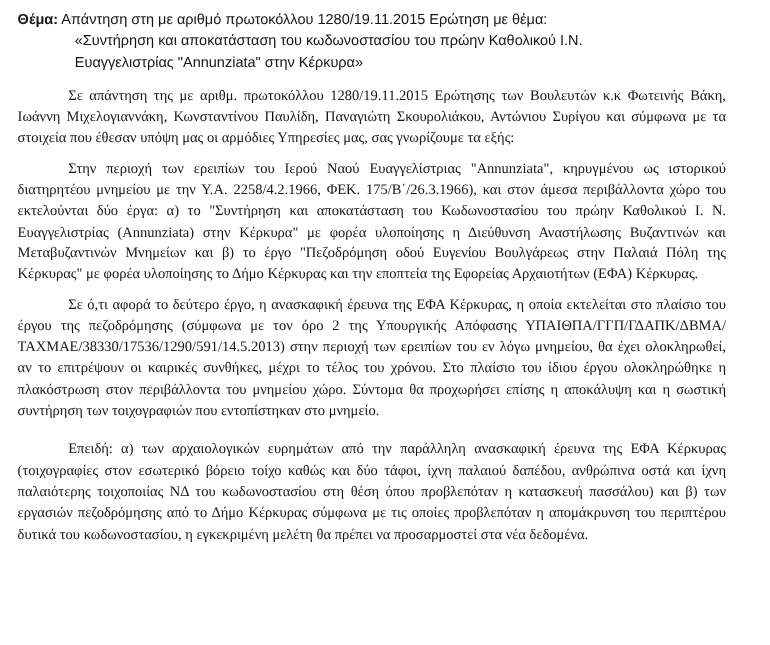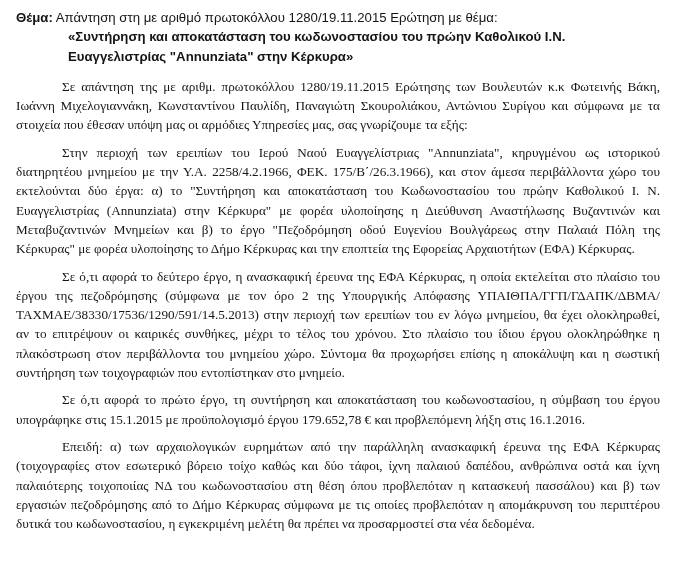--- a/index.html
+++ b/index.html
@@ -40,21 +40,20 @@
   .topic-row {
     display: block;
     margin-bottom: 0;
   }
   .topic-label {
     font-weight: bold;
   }
   .quote-block {
     margin-left: 52px;
     text-indent: 0;
-    font-weight: bold;
   }
   .gap-sm {
     height: 8px;
   }
   .gap-md {
     height: 11px;
   }
 </style>
 </head>
 <body>
@@ -75,20 +74,19 @@
     <div class="gap-sm"></div>
 
     <p class="para indent">Στην περιοχή των ερειπίων του Ιερού Ναού Ευαγγελίστριας "Annunziata", κηρυγμένου ως ιστορικού διατηρητέου μνημείου με την Υ.Α. 2258/4.2.1966, ΦΕΚ. 175/Β΄/26.3.1966), και στον άμεσα περιβάλλοντα χώρο του εκτελούνται δύο έργα: α) το "Συντήρηση και αποκατάσταση του Κωδωνοστασίου του πρώην Καθολικού Ι. Ν. Ευαγγελιστρίας (Annunziata) στην Κέρκυρα" με φορέα υλοποίησης η Διεύθυνση Αναστήλωσης Βυζαντινών και Μεταβυζαντινών Μνημείων και β) το έργο "Πεζοδρόμηση οδού Ευγενίου Βουλγάρεως στην Παλαιά Πόλη της Κέρκυρας" με φορέα υλοποίησης το Δήμο Κέρκυρας και την εποπτεία της Εφορείας Αρχαιοτήτων (ΕΦΑ) Κέρκυρας.</p>
 
     <div class="gap-sm"></div>
 
     <p class="para indent">Σε ό,τι αφορά το δεύτερο έργο, η ανασκαφική έρευνα της ΕΦΑ Κέρκυρας, η οποία εκτελείται στο πλαίσιο του έργου της πεζοδρόμησης (σύμφωνα με τον όρο 2 της Υπουργικής Απόφασης ΥΠΑΙΘΠΑ/ΓΓΠ/ΓΔΑΠΚ/ΔΒΜΑ/ΤΑΧΜΑΕ/38330/17536/1290/591/14.5.2013) στην περιοχή των ερειπίων του εν λόγω μνημείου, θα έχει ολοκληρωθεί, αν το επιτρέψουν οι καιρικές συνθήκες, μέχρι το τέλος του χρόνου. Στο πλαίσιο του ίδιου έργου ολοκληρώθηκε η πλακόστρωση στον περιβάλλοντα του μνημείου χώρο. Σύντομα θα προχωρήσει επίσης η αποκάλυψη και η σωστική συντήρηση των τοιχογραφιών που εντοπίστηκαν στο μνημείο.</p>
 
     <div class="gap-sm"></div>
 
-    <p class="para indent">Σε ό,τι αφορά το πρώτο έργο, τη συντήρηση και αποκατάσταση του κωδωνοστασίου, η σύμβαση του έργου υπογράφηκε στις 15.1.2015 με προϋπολογισμό έργου 179.652,78 € και προβλεπόμενη λήξη στις 16.1.2016.</p>
 
     <div class="gap-sm"></div>
 
     <p class="para indent">Επειδή: α) των αρχαιολογικών ευρημάτων από την παράλληλη ανασκαφική έρευνα της ΕΦΑ Κέρκυρας (τοιχογραφίες στον εσωτερικό βόρειο τοίχο καθώς και δύο τάφοι, ίχνη παλαιού δαπέδου, ανθρώπινα οστά και ίχνη παλαιότερης τοιχοποιίας ΝΔ του κωδωνοστασίου στη θέση όπου προβλεπόταν η κατασκευή πασσάλου) και β) των εργασιών πεζοδρόμησης από το Δήμο Κέρκυρας σύμφωνα με τις οποίες προβλεπόταν η απομάκρυνση του περιπτέρου δυτικά του κωδωνοστασίου, η εγκεκριμένη μελέτη θα πρέπει να προσαρμοστεί στα νέα δεδομένα.</p>
 
   </div>
 </div>
 
 </body></html>

